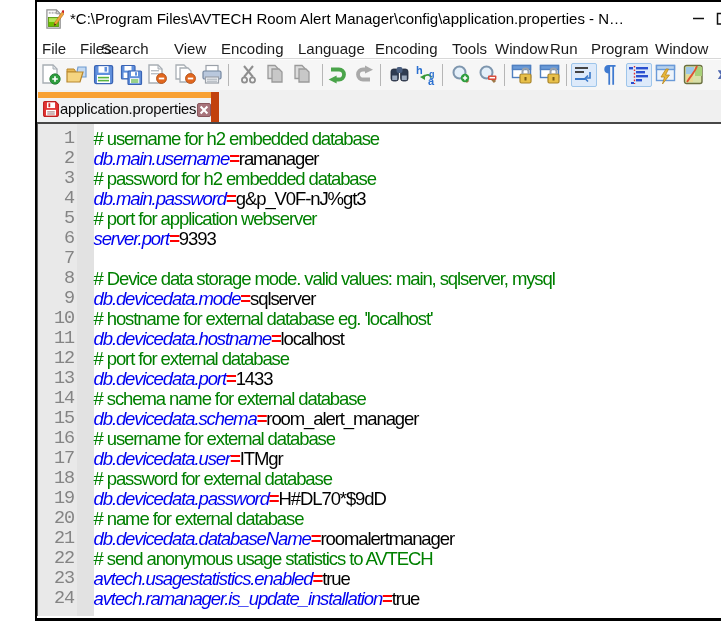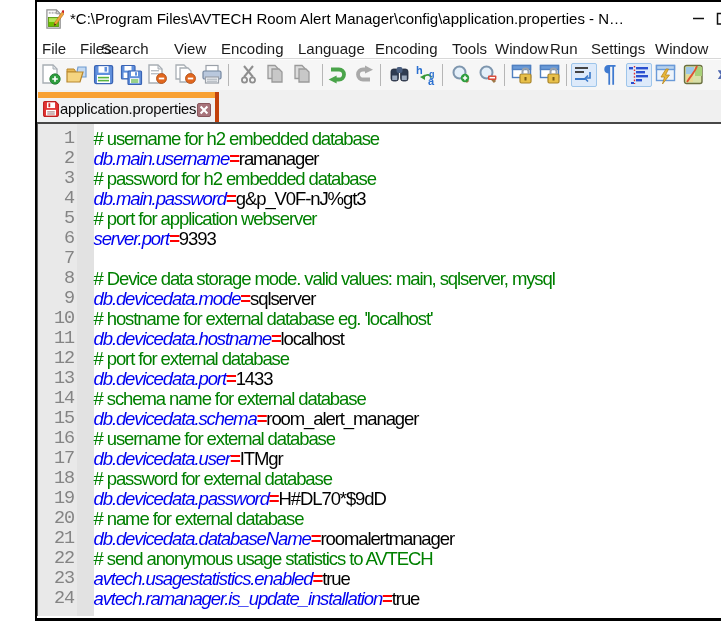--- a/index.html
+++ b/index.html
@@ -14,21 +14,21 @@
   
   .menubar{position:absolute;left:0;top:31px;width:612px;height:26px;background:#fff;}
   .menubar span{position:absolute;top:7px;font-size:15px;color:#1a1a1a;}
   .mensep{position:absolute;left:0;top:56px;width:716px;height:1px;background:#d8d8d8;}
   
   .toolbar{position:absolute;left:0;top:58px;width:716px;height:30px;background:#f6f6f6;}
   .tsep{position:absolute;top:4px;width:1px;height:22px;background:#b6b6b6;}
   .tbtn{position:absolute;top:3px;width:26px;height:24px;box-sizing:border-box;background:#ddeafa;border:1px solid #9ec5ea;border-radius:2px;}
   
   .tabbar{position:absolute;left:0;top:88px;width:716px;height:32px;background:#f0f0f0;}
-  .tab{position:absolute;left:1px;top:2px;width:181px;height:30px;background:#f1f2f3;border-right:4px solid #c2410c;box-sizing:border-box;}
+  .tab{position:absolute;left:1px;top:2px;width:181px;height:30px;background:#f1f2f3;border-right:8px solid #c2410c;box-sizing:border-box;}
   .tabtop{position:absolute;left:0;top:0;width:100%;height:6px;background:#f8a032;}
   .tabtxt{position:absolute;left:22px;top:8.5px;font-size:14.8px;letter-spacing:-0.2px;color:#0a0a0a;}
   .tabx{position:absolute;left:159px;top:11px;width:14px;height:14px;background:#a8737a;border:1px solid #8a565c;box-sizing:border-box;border-radius:2px;}
   .darkline{position:absolute;left:0;top:120px;width:716px;height:2px;background:#474747;}
   
   .editor{position:absolute;left:0;top:122px;width:716px;height:492px;background:#fff;}
   .edgeL{position:absolute;left:0;top:0;width:1px;height:100%;background:#5a5a5a;}
   .nummargin{position:absolute;left:1px;top:0;width:39px;height:100%;background:#e9e9e9;}
   .foldmargin{position:absolute;left:40px;top:0;width:17px;height:100%;background:#e2e2e2;}
   .code{position:absolute;left:56.5px;top:4.5px;font-family:Liberation Sans, sans-serif;font-size:18.5px;letter-spacing:-1.1px;line-height:20px;white-space:pre;color:#000;}
@@ -65,21 +65,21 @@
     <span style="left:5px">File</span>
     <span style="left:43px">Files</span>
     <span style="left:64px">Search</span>
     <span style="left:137px">View</span>
     <span style="left:184px">Encoding</span>
     <span style="left:261px">Language</span>
     <span style="left:338px">Encoding</span>
     <span style="left:415px">Tools</span>
     <span style="left:458px">Window</span>
     <span style="left:513px">Run</span>
-    <span style="left:554px">Settings</span>
+    <span style="left:554px">Program</span>
     <span style="left:618px">Window</span>
     <span style="left:694px">X</span>
   </div>
   <div class="mensep"></div>
   <div class="toolbar" id="toolbar">
     <svg class="abs" style="left:4px;top:4px" width="21" height="21" viewBox="0 0 21 21">
       <path d="M2 1 L12 1 L16 5 L16 19 L2 19 Z" fill="#fff" stroke="#a8aeb4" stroke-width="1.4"></path>
       <path d="M12 1 L12 5 L16 5 Z" fill="#dde3e8" stroke="#a8aeb4" stroke-width="1"></path>
       <circle cx="14" cy="15" r="5.2" fill="#2e9e3e" stroke="#1c7329" stroke-width="0.8"></circle>
       <path d="M14 12.2 L14 17.8 M11.2 15 L16.8 15" stroke="#fff" stroke-width="1.7"></path>

